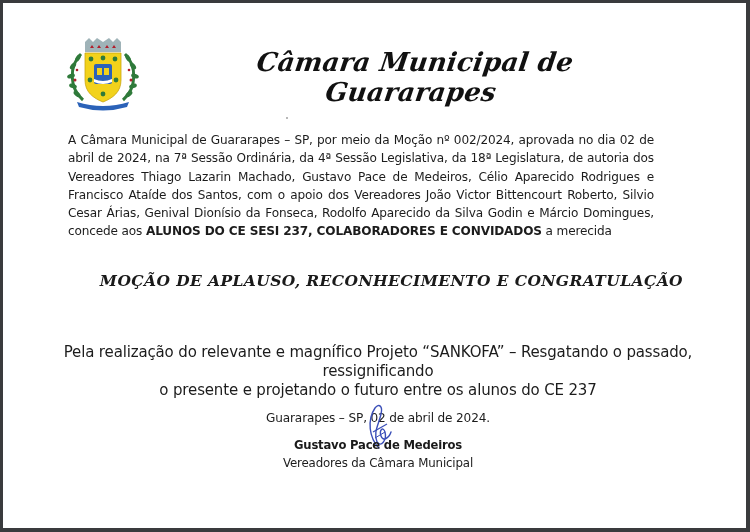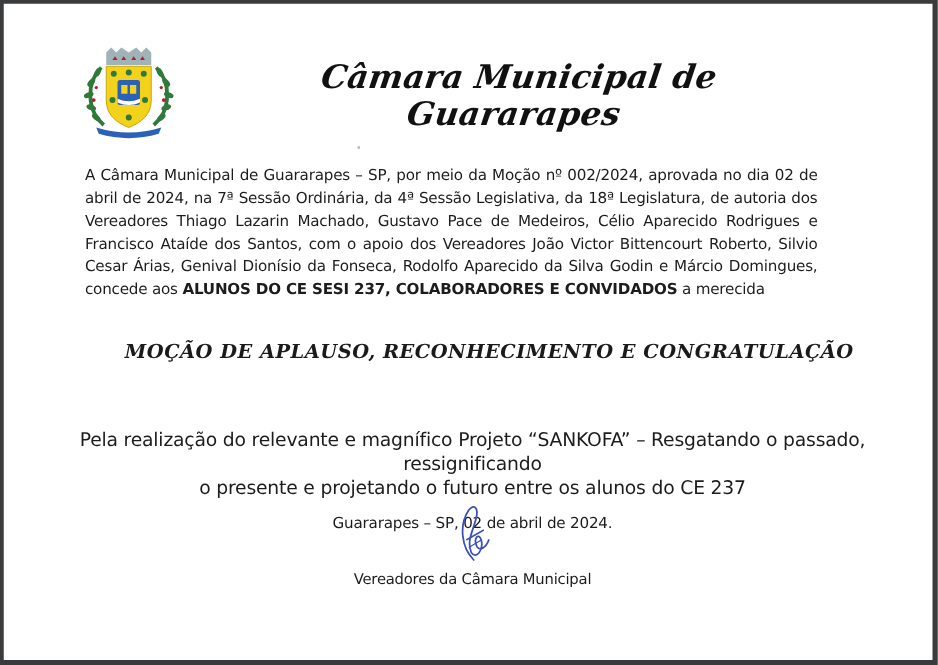--- a/index.html
+++ b/index.html
@@ -200,14 +200,15 @@
   </div>
 
   <div class="place-date">Guararapes – SP, 02 de abril de 2024.</div>
 
   <svg class="signature" viewBox="0 0 36 50" xmlns="http://www.w3.org/2000/svg">
     <path d="M18 46 C8 36 6 18 14 6 C18 1 22 4 20 12 C18 22 12 30 16 40 C20 46 26 38 24 30 C22 24 18 28 20 34 C22 40 28 36 30 30" stroke="#3b4fb8" stroke-width="1.4" fill="none" stroke-linecap="round"></path>
     <path d="M12 30 L26 22" stroke="#3b4fb8" stroke-width="1.2" fill="none"></path>
     <path d="M14 36 L24 30" stroke="#3b4fb8" stroke-width="1" fill="none"></path>
   </svg>
 
+  <div class="signer-name">Gustavo Pace de Medeiros</div>
   <div class="signer-role">Vereadores da Câmara Municipal</div>
 </div>
 
 </body></html>

